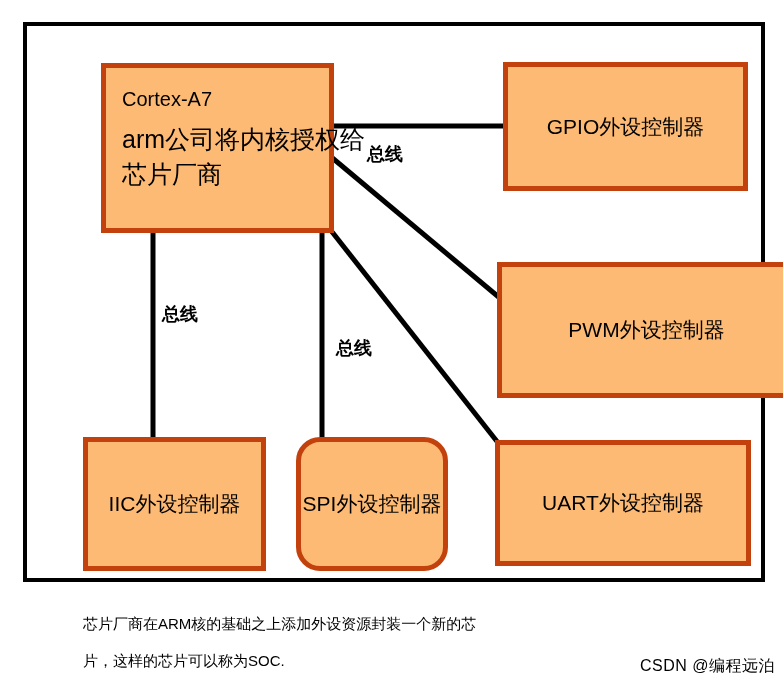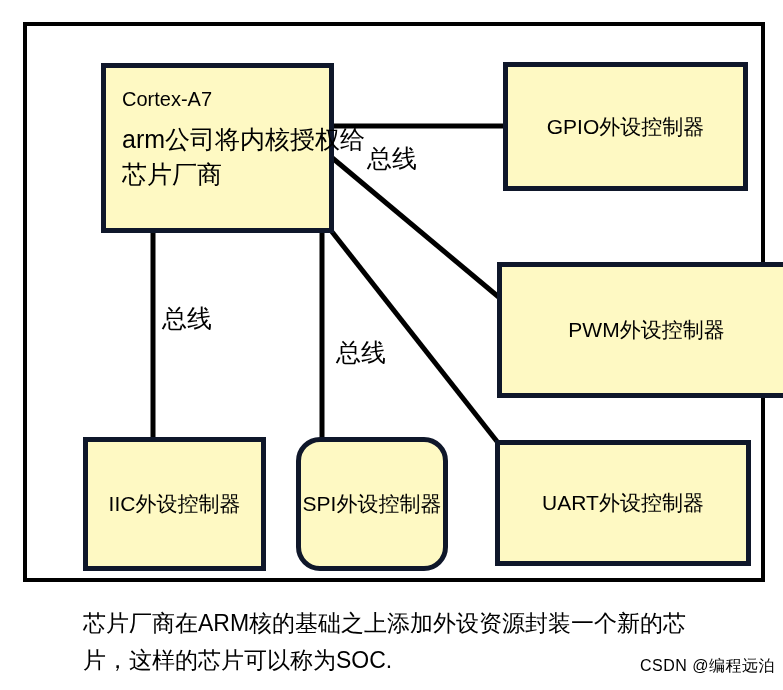--- a/index.html
+++ b/index.html
@@ -22,23 +22,23 @@
     background: transparent;
   }
   .wire-layer {
     position: absolute;
     left: 0; top: 0;
     width: 783px; height: 690px;
     z-index: 1;
   }
   .box {
     position: absolute;
-    border: 5px solid #0f172a;
+    border: 5px solid #c2410c;
     box-sizing: border-box;
-    background: #fef9c3;
+    background: #fdba74;
     z-index: 2;
     display: flex;
     align-items: center;
     justify-content: center;
     font-size: 21px;
     white-space: nowrap;
   }
   .core-box {
     left: 101px; top: 63px;
     width: 233px; height: 170px;
@@ -48,30 +48,31 @@
   .core-title { font-size: 20px; margin-bottom: 11px; }
   .core-line { font-size: 25px; line-height: 35px; }
   .gpio-box { left: 503px; top: 62px;  width: 245px; height: 129px; text-align: center; }
   .pwm-box  { left: 497px; top: 262px; width: 299px; height: 136px; }
   .uart-box { left: 495px; top: 440px; width: 256px; height: 126px; }
   .iic-box  { left: 83px;  top: 437px; width: 183px; height: 134px; align-items: center; }
   .spi-box  { left: 296px; top: 437px; width: 152px; height: 134px; border-radius: 24px; }
   .bus-label {
     position: absolute;
     z-index: 3;
-    font-size: 25px;
+    font-size: 18px;
     background: transparent;
+    font-weight: bold;
   }
   .bus-label-1 { left: 367px; top: 142px; }
   .bus-label-2 { left: 162px; top: 302px; }
   .bus-label-3 { left: 336px; top: 336px; }
   .caption {
     position: absolute;
     left: 83px; top: 605px;
-    font-size: 23px;
+    font-size: 15px;
     line-height: 37px;
     color: #000000;
     z-index: 2;
   }
   .watermark {
     position: absolute;
     right: 8px; top: 656px;
     font-size: 16px;
     color: #000000;
     z-index: 2;

